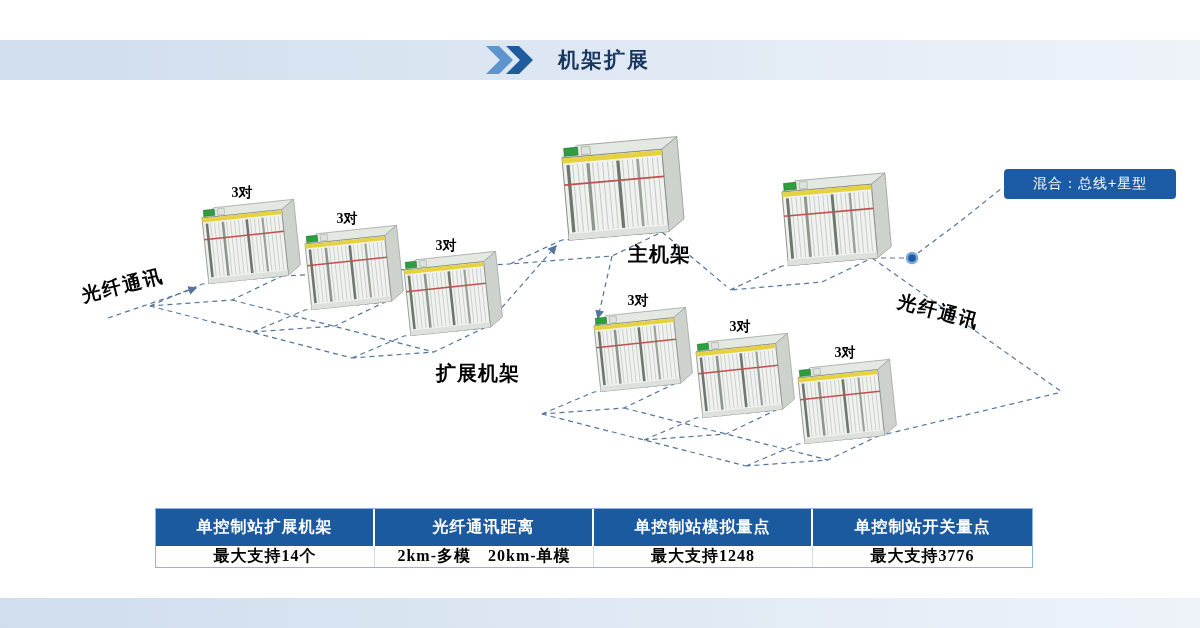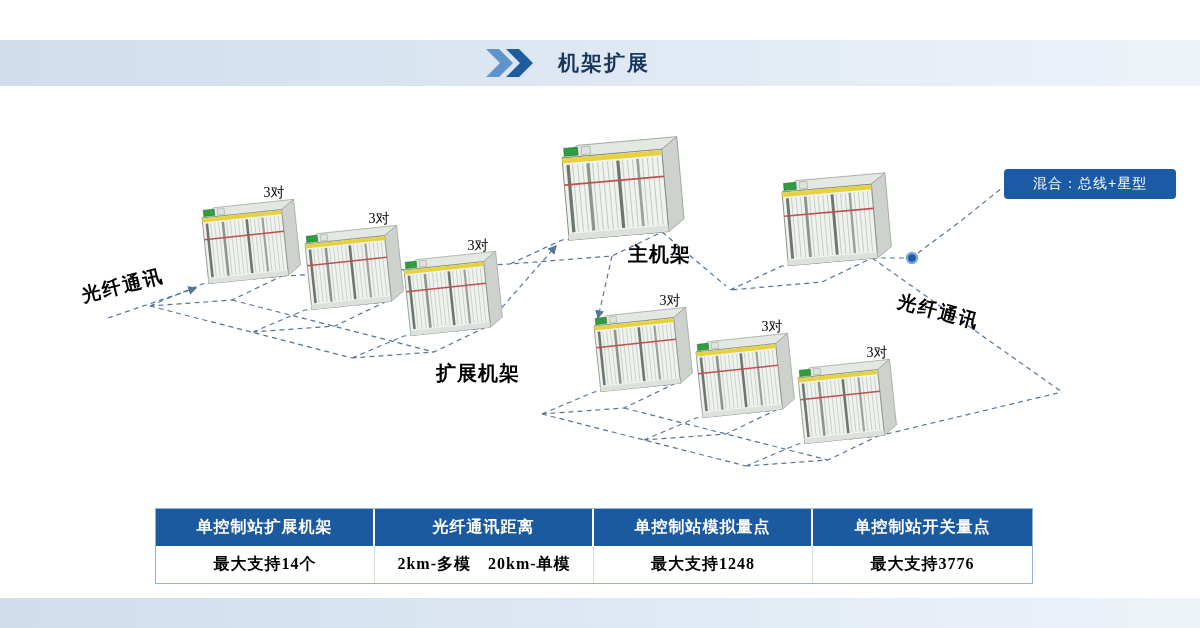--- a/index.html
+++ b/index.html
@@ -1,43 +1,43 @@
 <!DOCTYPE html>
 <html><head>
 <meta charset="utf-8">
 <style>
   html,body{margin:0;padding:0;background:#ffffff;}
   .page{position:relative;width:1200px;height:628px;background:#ffffff;overflow:hidden;
         font-family:"Liberation Sans",sans-serif;}
   
   .band{position:absolute;left:0;width:100%;background:linear-gradient(90deg,#cfdded 0%,#dde7f3 45%,#eef3f9 100%);}
-  .top-band{top:40px;height:46px;display:flex;align-items:center;}
+  .top-band{top:40px;height:40px;display:flex;align-items:center;}
   .bottom-band{top:598px;height:30px;}
   .chevrons{margin-left:486px;display:flex;align-items:center;}
   .page-title{margin:0 0 0 14px;font-size:21px;font-weight:bold;color:#17375e;letter-spacing:2px;
               font-family:"Liberation Sans",sans-serif;}
   
   .diagram-svg{position:absolute;left:0;top:0;width:1200px;height:628px;}
   .diag-label{position:absolute;color:#000;font-family:"Liberation Serif",serif;white-space:nowrap;}
-  .pair{font-size:14px;font-weight:normal;transform:translateX(-50%);margin-left:32px;}
+  .pair{font-size:14px;font-weight:bold;transform:translateX(-50%);}
   .rack-name{font-size:20px;font-weight:bold;letter-spacing:1px;}
   .fiber{font-size:19px;font-weight:bold;letter-spacing:2px;}
   .fiber-left{left:82px;top:283px;transform:rotate(-14deg);transform-origin:left center;}
   .fiber-right{left:898px;top:288px;transform:rotate(15deg);transform-origin:left center;}
   .topology-box{position:absolute;left:1004px;top:169px;background:#1b5aa5;color:#ffffff;
                 font-size:14px;padding:6px 29px;border-radius:4px;letter-spacing:1px;
                 font-family:"Liberation Sans",sans-serif;}
   
   .spec-table{position:absolute;left:155px;top:508px;width:876px;border:1px solid #8eb4e3;
               background:#ffffff;font-family:"Liberation Serif",serif;}
   .thead,.trow{display:grid;grid-template-columns:repeat(4,1fr);}
   .th{background:#1c5aa0;color:#ffffff;font-weight:bold;font-size:16px;text-align:center;
       padding:8px 4px;border-right:2px solid #ffffff;letter-spacing:1px;}
   .th:last-child{border-right:none;}
-  .td{color:#000000;font-weight:bold;font-size:16px;text-align:center;padding:8px 4px;
+  .td{color:#000000;font-weight:bold;font-size:16px;text-align:center;padding:0 4px;
       border-right:1px solid #d4dbe4;letter-spacing:1px;}
   .td:last-child{border-right:none;}
 </style>
 </head>
 <body>
 
 <div class="page">
 
   <div class="band top-band">
     <span class="chevrons">

